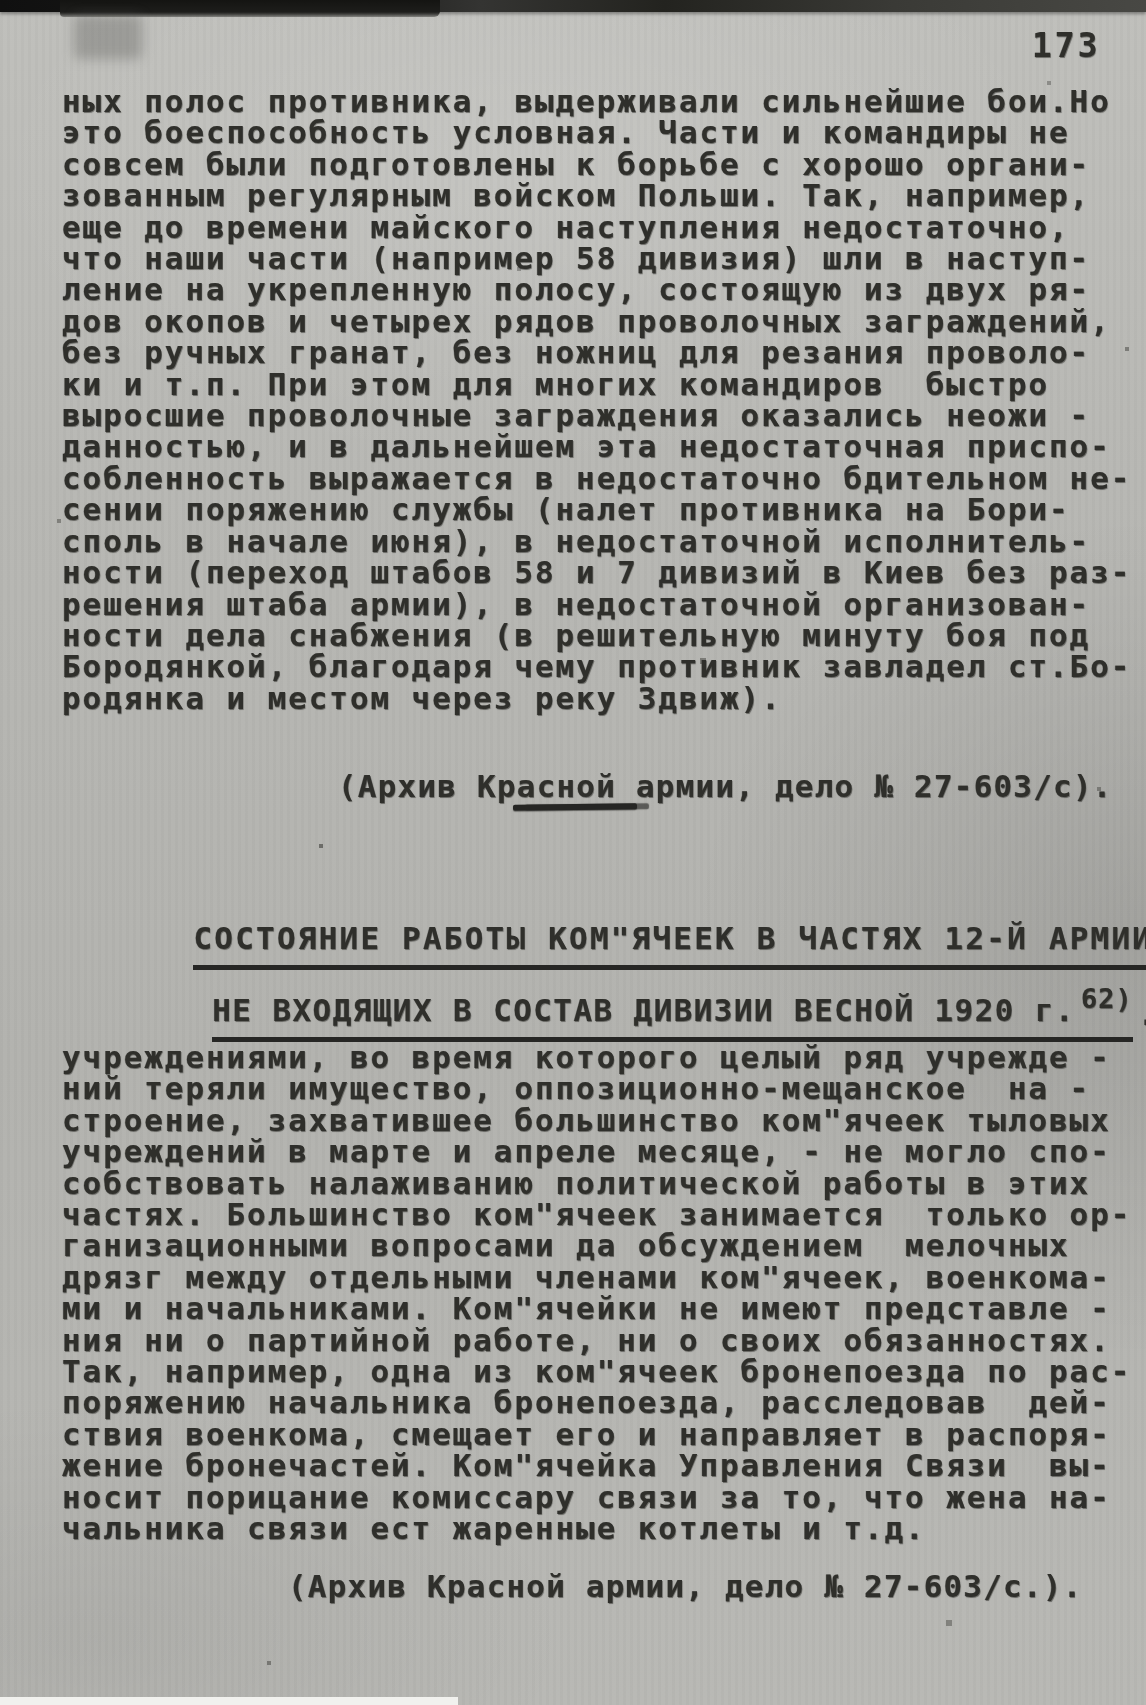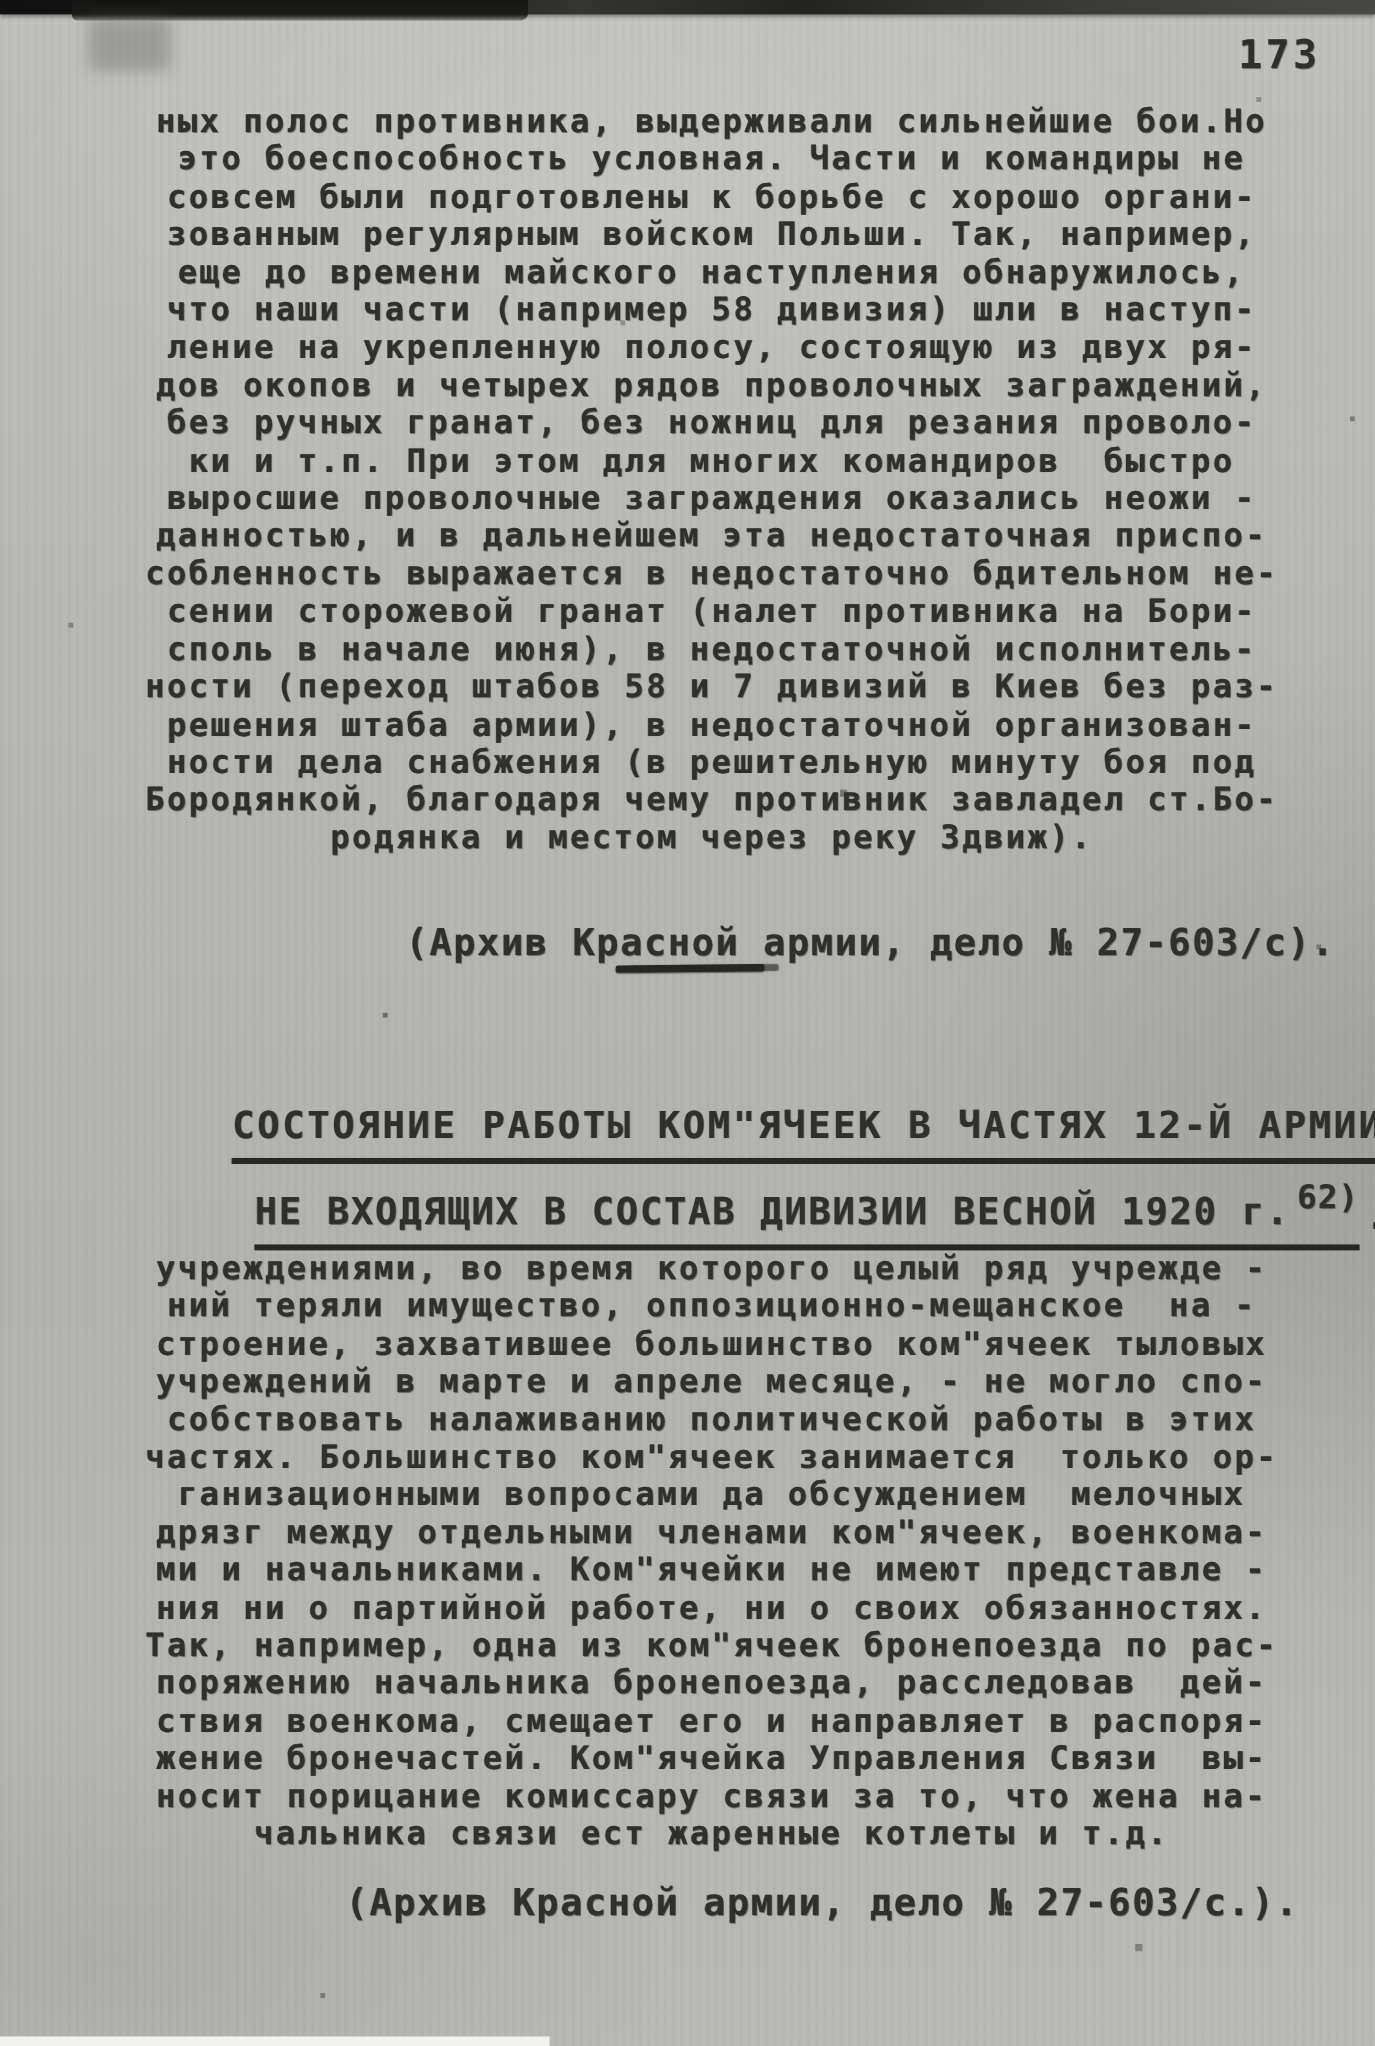--- a/index.html
+++ b/index.html
@@ -36,21 +36,21 @@
     background:rgba(90,90,86,0.35);
     filter:blur(6px);
     border-radius:6px;
   }
   .page-number{
     position:absolute;top:26px;left:1032px;
     font-size:33px;letter-spacing:3px;
   }
   .para{
     position:absolute;left:62px;width:1062px;
-    font-size:27px;line-height:31.4px;letter-spacing:1.9px;text-align:center;
+    font-size:31px;line-height:31.4px;letter-spacing:1.9px;
   }
   .para-1{top:86px;}
   .para-2{top:1042px;}
   .citation{
     position:absolute;font-size:31px;letter-spacing:1.2px;white-space:pre;
   }
   .citation-1{top:768px;left:338px;}
   .citation-2{top:1568px;left:288px;text-align:center;}
   .section-divider{
     position:absolute;top:804px;left:513px;width:124px;height:6px;
@@ -98,30 +98,30 @@
   <div class="ghost-smudge"></div>
   <div class="speckles"></div>
 
   <div class="page-number txt">173</div>
 
   <div class="para para-1 txt">
       <div class="text-line">ных полос противника, выдерживали сильнейшие бои.Но</div>
       <div class="text-line">это боеспособность условная. Части и командиры не</div>
       <div class="text-line">совсем были подготовлены к борьбе с хорошо органи-</div>
       <div class="text-line">зованным регулярным войском Польши. Так, например,</div>
-      <div class="text-line">еще до времени майского наступления обнаружилось,</div>
+      <div class="text-line">еще до времени майского наступления недостаточно,</div>
       <div class="text-line">что наши части (например 58 дивизия) шли в наступ-</div>
       <div class="text-line">ление на укрепленную полосу, состоящую из двух ря-</div>
       <div class="text-line">дов окопов и четырех рядов проволочных заграждений,</div>
       <div class="text-line">без ручных гранат, без ножниц для резания проволо-</div>
       <div class="text-line">ки и т.п. При этом для многих командиров  быстро</div>
       <div class="text-line">выросшие проволочные заграждения оказались неожи -</div>
       <div class="text-line">данностью, и в дальнейшем эта недостаточная приспо-</div>
       <div class="text-line">собленность выражается в недостаточно бдительном не-</div>
-      <div class="text-line">сении сторожевой гранат (налет противника на Бори-</div>
+      <div class="text-line">сении поряжению службы (налет противника на Бори-</div>
       <div class="text-line">споль в начале июня), в недостаточной исполнитель-</div>
       <div class="text-line">ности (переход штабов 58 и 7 дивизий в Киев без раз-</div>
       <div class="text-line">решения штаба армии), в недостаточной организован-</div>
       <div class="text-line">ности дела снабжения (в решительную минуту боя под</div>
       <div class="text-line">Бородянкой, благодаря чему противник завладел ст.Бо-</div>
       <div class="text-line">родянка и местом через реку Здвиж).</div>
     </div>
 
   <div class="citation citation-1 txt">(Архив Красной армии, дело № 27-603/с).</div>
 

